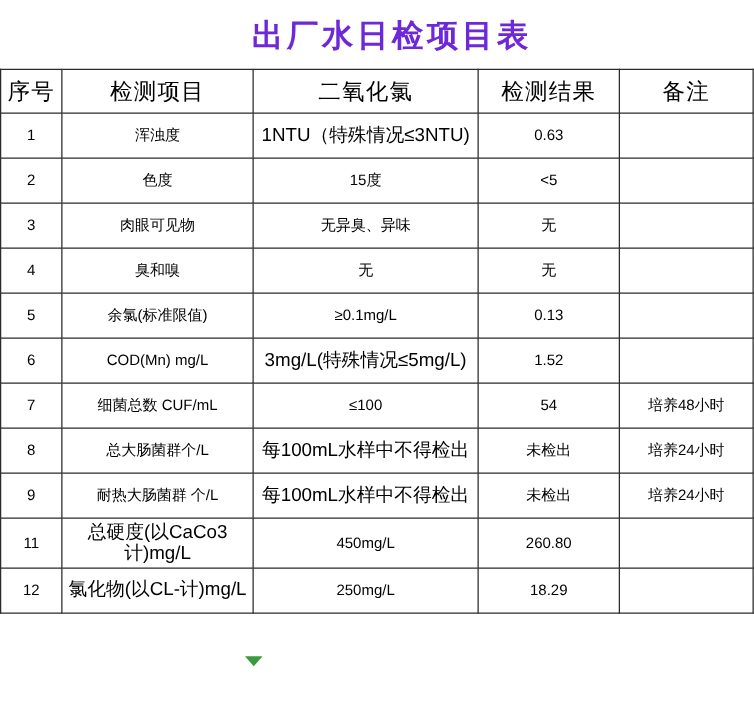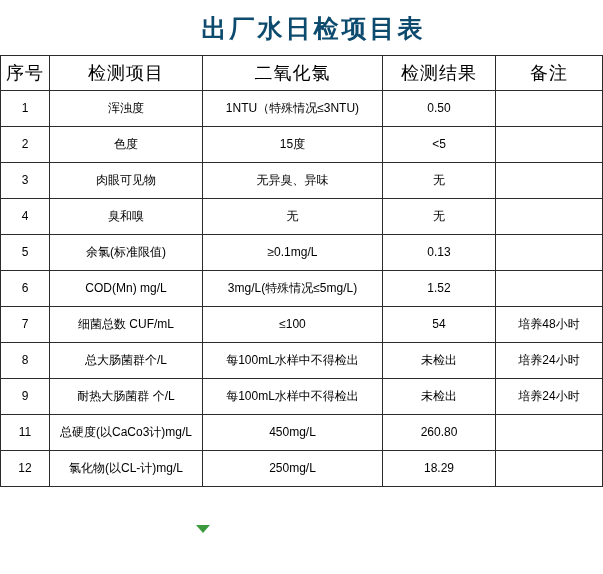--- a/index.html
+++ b/index.html
@@ -22,21 +22,21 @@
     box-sizing: border-box;
   }
   .title {
     text-align: center;
     font-family: "DejaVu Serif", "Liberation Serif", serif;
     font-size: 25px;
     font-weight: 600;
     letter-spacing: 3px;
     padding-top: 12px;
     padding-bottom: 10px;
-    color: #0c4a6e;
+    color: #6d28d9;
     padding-left: 24px;
   }
   table.sheet {
     border-collapse: collapse;
     table-layout: fixed;
     width: 577px;
     margin: 0 auto;
   }
   table.sheet td, table.sheet th {
     border: 1px solid #2b2b2b;
@@ -56,21 +56,21 @@
   }
   table.sheet tbody td {
     height: 31px;
   }
   .c-seq   { width: 44px; }
   .c-item  { width: 148px; }
   .c-std   { width: 175px; }
   .c-res   { width: 108px; }
   .c-note  { width: 102px; }
   .small-wrap {
-    font-size: 12px;
+    font-size: 15px;
     line-height: 1.15;
     display: block;
   }
   .footer {
     position: relative;
     width: 577px;
     margin: 0 auto;
     padding-top: 16px;
     font-size: 13px;
   }
@@ -102,21 +102,21 @@
         <td class="c-note">备注</td>
       </tr>
     </thead>
     <tbody>
       <tr>
         <td>1</td>
         <td>浑浊度</td>
         <td>
             <span class="small-wrap">1NTU（特殊情况≤3NTU)</span>
           </td>
-        <td>0.50</td>
+        <td>0.63</td>
         <td></td>
       </tr>
       <tr>
         <td>2</td>
         <td>色度</td>
         <td>15度</td>
         <td>&lt;5</td>
         <td></td>
       </tr>
       <tr>

